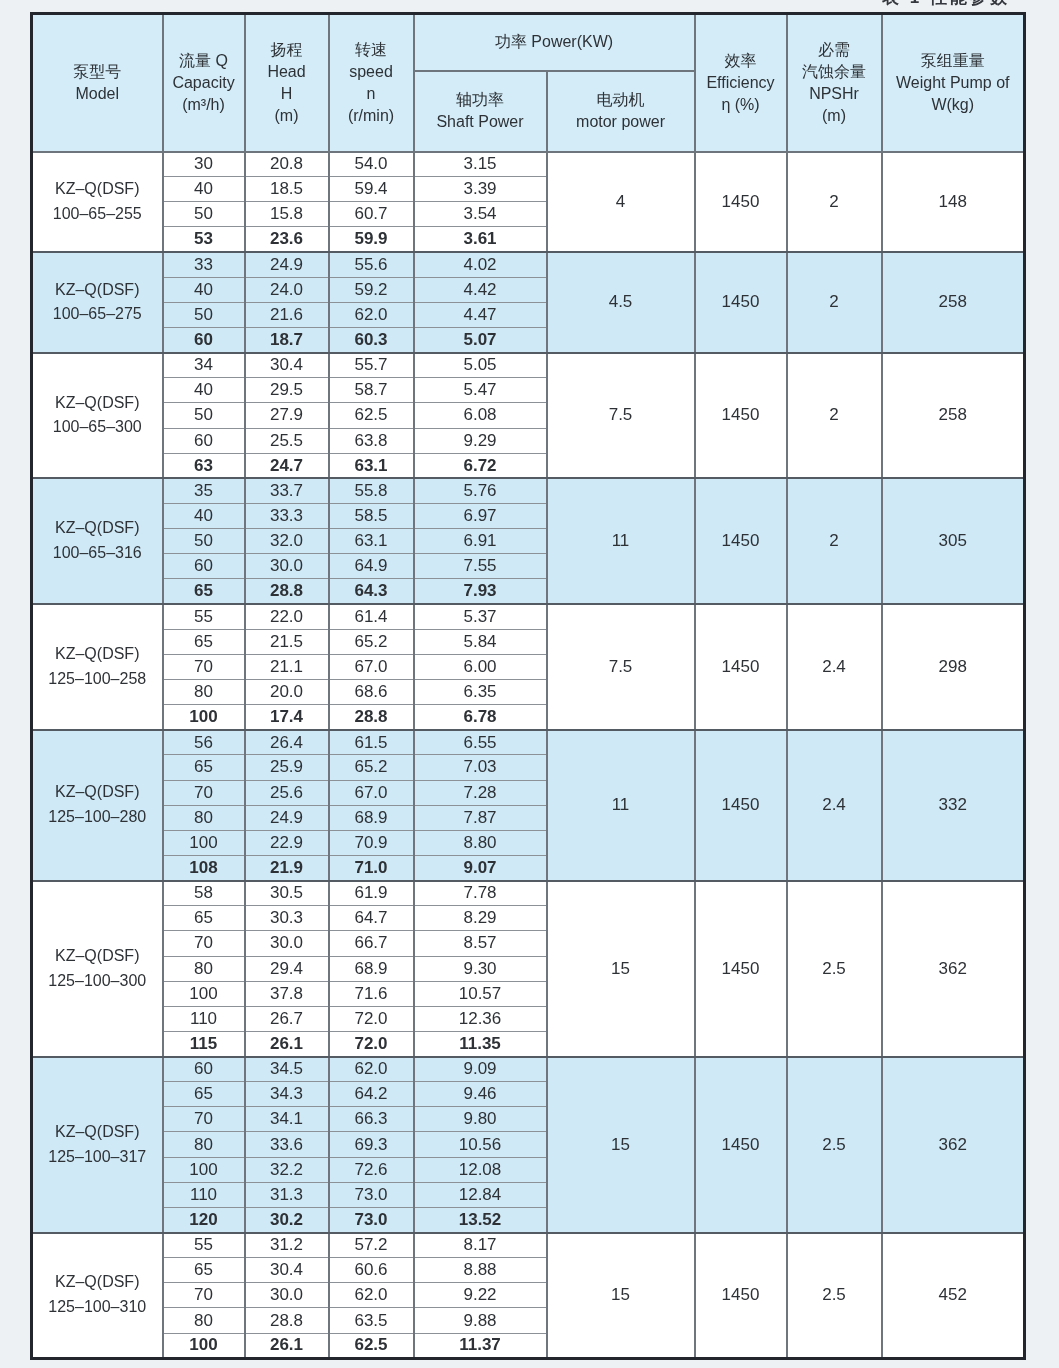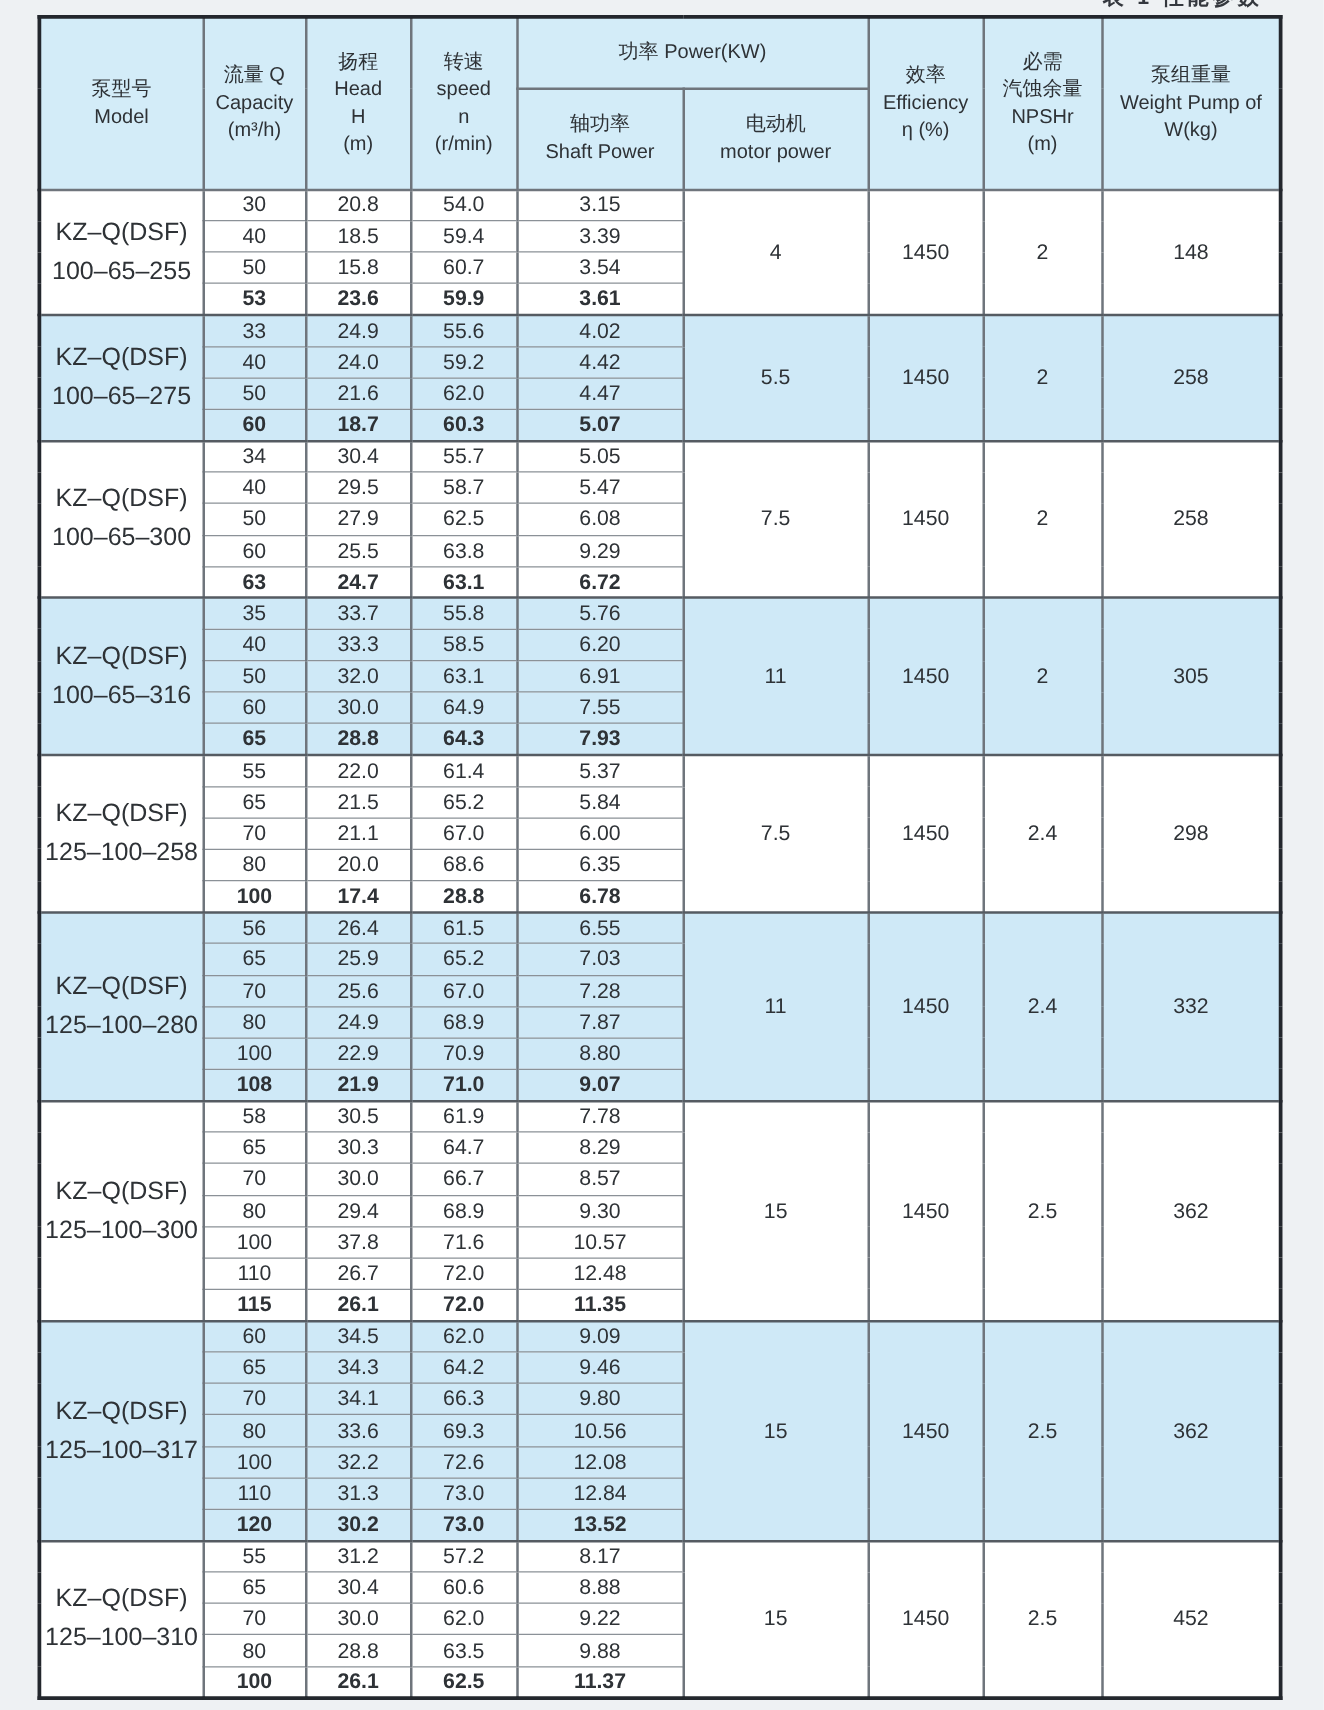--- a/index.html
+++ b/index.html
@@ -38,21 +38,21 @@
   td.num {
     border-left: 2px solid var(--grid, #6f757c);
     border-right: 2px solid var(--grid, #6f757c);
     border-bottom: 1px solid var(--rowline, #8b9197);
     font-size: 17px;
   }
   td.glast { border-bottom: 2px solid var(--groupline, #555b62); font-weight: bold; }
   td.model {
     border: 2px solid var(--grid, #6f757c);
     border-bottom: 2px solid var(--groupline, #555b62);
-    font-size: 20px; line-height: 1.55; white-space: pre-line;
+    font-size: 16px; line-height: 1.55; white-space: pre-line;
   }
   td.span {
     border: 2px solid var(--grid, #6f757c);
     border-bottom: 2px solid var(--groupline, #555b62);
     font-size: 17px;
   }
   .shaded { background: var(--shadedbg, #cfe9f7); }
   .white  { background: #ffffff; }
 </style>
 </head>
@@ -139,21 +139,21 @@
         <td class="num white glast">59.9</td>
         <td class="num white glast">3.61</td>
       </tr>
       <tr>
         <td class="model shaded" rowspan="4">KZ–Q(DSF)
 100–65–275</td>
         <td class="num shaded">33</td>
         <td class="num shaded">24.9</td>
         <td class="num shaded">55.6</td>
         <td class="num shaded">4.02</td>
-        <td class="span shaded" rowspan="4">5.5</td>
+        <td class="span shaded" rowspan="4">4.5</td>
         <td class="span shaded" rowspan="4">1450</td>
         <td class="span shaded" rowspan="4">2</td>
         <td class="span shaded" rowspan="4">258</td>
       </tr>
       <tr>
         <td class="num shaded">40</td>
         <td class="num shaded">24.0</td>
         <td class="num shaded">59.2</td>
         <td class="num shaded">4.42</td>
       </tr>
@@ -214,21 +214,21 @@
         <td class="num shaded">5.76</td>
         <td class="span shaded" rowspan="5">11</td>
         <td class="span shaded" rowspan="5">1450</td>
         <td class="span shaded" rowspan="5">2</td>
         <td class="span shaded" rowspan="5">305</td>
       </tr>
       <tr>
         <td class="num shaded">40</td>
         <td class="num shaded">33.3</td>
         <td class="num shaded">58.5</td>
-        <td class="num shaded">6.20</td>
+        <td class="num shaded">6.97</td>
       </tr>
       <tr>
         <td class="num shaded">50</td>
         <td class="num shaded">32.0</td>
         <td class="num shaded">63.1</td>
         <td class="num shaded">6.91</td>
       </tr>
       <tr>
         <td class="num shaded">60</td>
         <td class="num shaded">30.0</td>
@@ -352,21 +352,21 @@
       <tr>
         <td class="num white">100</td>
         <td class="num white">37.8</td>
         <td class="num white">71.6</td>
         <td class="num white">10.57</td>
       </tr>
       <tr>
         <td class="num white">110</td>
         <td class="num white">26.7</td>
         <td class="num white">72.0</td>
-        <td class="num white">12.48</td>
+        <td class="num white">12.36</td>
       </tr>
       <tr>
         <td class="num white glast">115</td>
         <td class="num white glast">26.1</td>
         <td class="num white glast">72.0</td>
         <td class="num white glast">11.35</td>
       </tr>
       <tr>
         <td class="model shaded" rowspan="7">KZ–Q(DSF)
 125–100–317</td>

